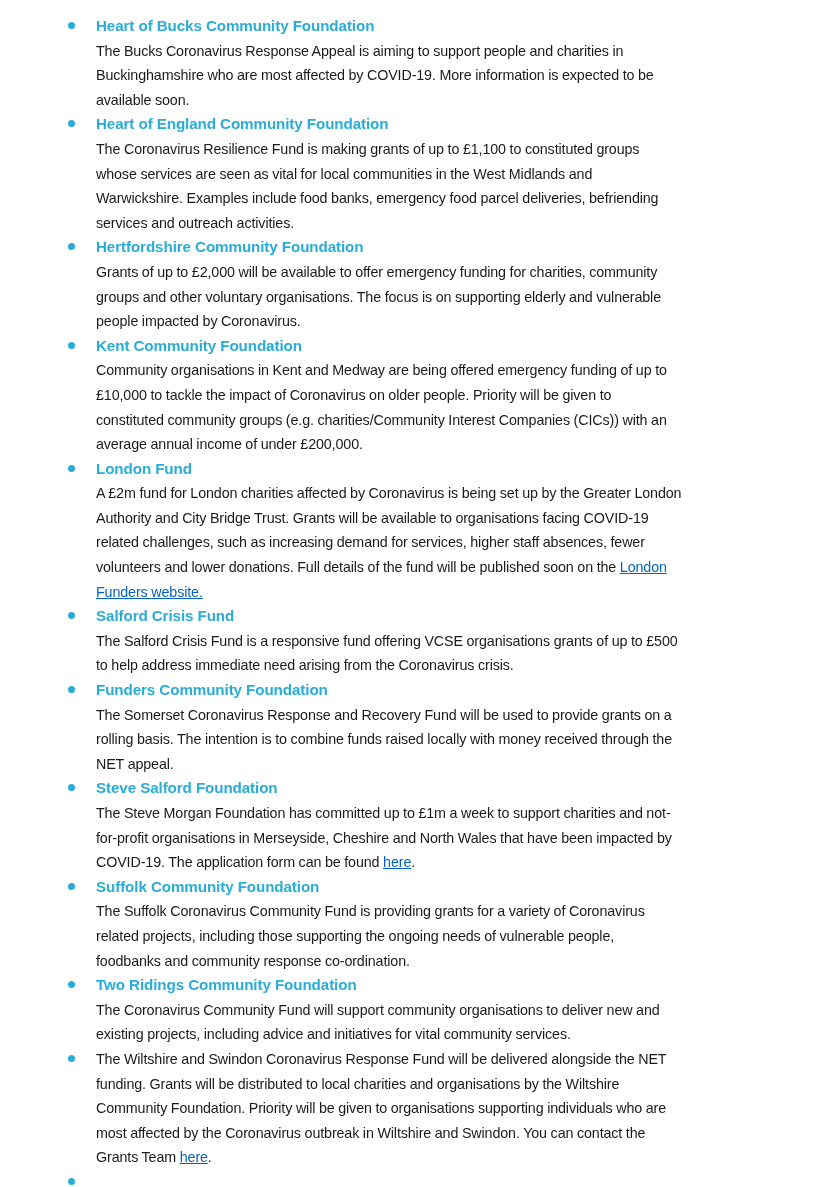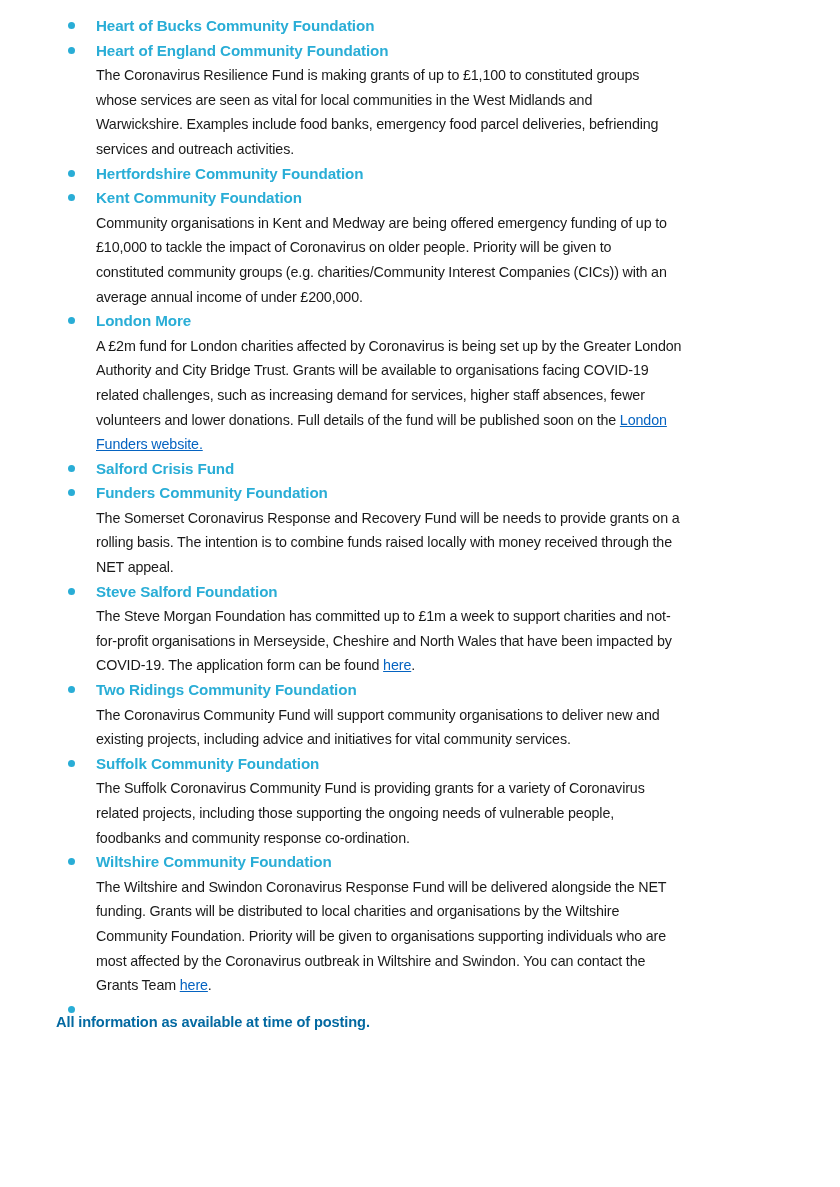--- a/index.html
+++ b/index.html
@@ -77,77 +77,79 @@
 </head>
 <body>
 
 <div class="page">
 
   <ul class="fund-list">
 
     <li class="fund-item">
       <span class="fund-bullet"></span>
       <span class="fund-title">Heart of Bucks Community Foundation</span>
+      <span class="fund-body">The Bucks Coronavirus Response Appeal is aiming to support people and charities in Buckinghamshire who are most affected by COVID-19. More information is expected to be available soon.</span>
     </li>
 
     <li class="fund-item">
       <span class="fund-bullet"></span>
       <span class="fund-title">Heart of England Community Foundation</span>
       <span class="fund-body">The Coronavirus Resilience Fund is making grants of up to £1,100 to constituted groups whose services are seen as vital for local communities in the West Midlands and Warwickshire. Examples include food banks, emergency food parcel deliveries, befriending services and outreach activities.</span>
     </li>
 
     <li class="fund-item">
       <span class="fund-bullet"></span>
       <span class="fund-title">Hertfordshire Community Foundation</span>
+      <span class="fund-body">Grants of up to £2,000 will be available to offer emergency funding for charities, community groups and other voluntary organisations. The focus is on supporting elderly and vulnerable people impacted by Coronavirus.</span>
     </li>
 
     <li class="fund-item">
       <span class="fund-bullet"></span>
       <span class="fund-title">Kent Community Foundation</span>
       <span class="fund-body">Community organisations in Kent and Medway are being offered emergency funding of up to £10,000 to tackle the impact of Coronavirus on older people. Priority will be given to constituted community groups (e.g. charities/Community Interest Companies (CICs)) with an average annual income of under £200,000.</span>
     </li>
 
     <li class="fund-item">
       <span class="fund-bullet"></span>
-      <span class="fund-title">London More</span>
+      <span class="fund-title">London Fund</span>
       <span class="fund-body"><span>A £2m fund for London charities affected by Coronavirus is being set up by the Greater London Authority and City Bridge Trust. Grants will be available to organisations facing COVID-19 related challenges, such as increasing demand for services, higher staff absences, fewer volunteers and lower donations. Full details of the fund will be published soon on the </span><a class="doclink" href="#">London Funders website.</a><span></span></span>
     </li>
 
     <li class="fund-item">
       <span class="fund-bullet"></span>
       <span class="fund-title">Salford Crisis Fund</span>
+      <span class="fund-body">The Salford Crisis Fund is a responsive fund offering VCSE organisations grants of up to £500 to help address immediate need arising from the Coronavirus crisis.</span>
     </li>
 
     <li class="fund-item">
       <span class="fund-bullet"></span>
       <span class="fund-title">Funders Community Foundation</span>
-      <span class="fund-body">The Somerset Coronavirus Response and Recovery Fund will be needs to provide grants on a rolling basis. The intention is to combine funds raised locally with money received through the NET appeal.</span>
+      <span class="fund-body">The Somerset Coronavirus Response and Recovery Fund will be used to provide grants on a rolling basis. The intention is to combine funds raised locally with money received through the NET appeal.</span>
     </li>
 
     <li class="fund-item">
       <span class="fund-bullet"></span>
       <span class="fund-title">Steve Salford Foundation</span>
       <span class="fund-body"><span>The Steve Morgan Foundation has committed up to £1m a week to support charities and not-for-profit organisations in Merseyside, Cheshire and North Wales that have been impacted by COVID-19. The application form can be found </span><a class="doclink" href="#">here</a><span>.</span></span>
     </li>
 
     <li class="fund-item">
       <span class="fund-bullet"></span>
+      <span class="fund-title">Suffolk Community Foundation</span>
+      <span class="fund-body">The Suffolk Coronavirus Community Fund is providing grants for a variety of Coronavirus related projects, including those supporting the ongoing needs of vulnerable people, foodbanks and community response co-ordination.</span>
+    </li>
+
+    <li class="fund-item">
+      <span class="fund-bullet"></span>
       <span class="fund-title">Two Ridings Community Foundation</span>
       <span class="fund-body">The Coronavirus Community Fund will support community organisations to deliver new and existing projects, including advice and initiatives for vital community services.</span>
     </li>
 
     <li class="fund-item">
       <span class="fund-bullet"></span>
-      <span class="fund-title">Suffolk Community Foundation</span>
-      <span class="fund-body">The Suffolk Coronavirus Community Fund is providing grants for a variety of Coronavirus related projects, including those supporting the ongoing needs of vulnerable people, foodbanks and community response co-ordination.</span>
-    </li>
-
-    <li class="fund-item">
-      <span class="fund-bullet"></span>
-      <span class="fund-title">Wiltshire Community Foundation</span>
       <span class="fund-body"><span>The Wiltshire and Swindon Coronavirus Response Fund will be delivered alongside the NET funding. Grants will be distributed to local charities and organisations by the Wiltshire Community Foundation. Priority will be given to organisations supporting individuals who are most affected by the Coronavirus outbreak in Wiltshire and Swindon. You can contact the Grants Team </span><a class="doclink" href="#">here</a><span>.</span></span>
     </li>
 
     <li class="fund-item">
       <span class="fund-bullet"></span>
     </li>
 
 
   </ul>
 

